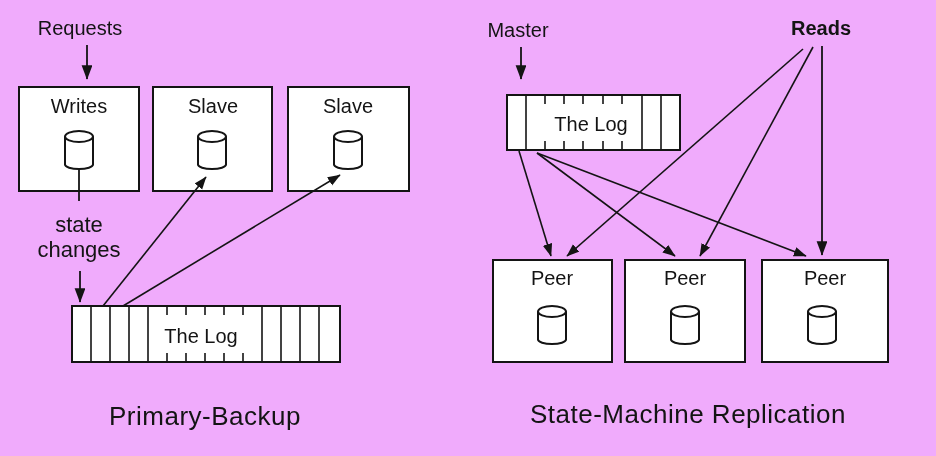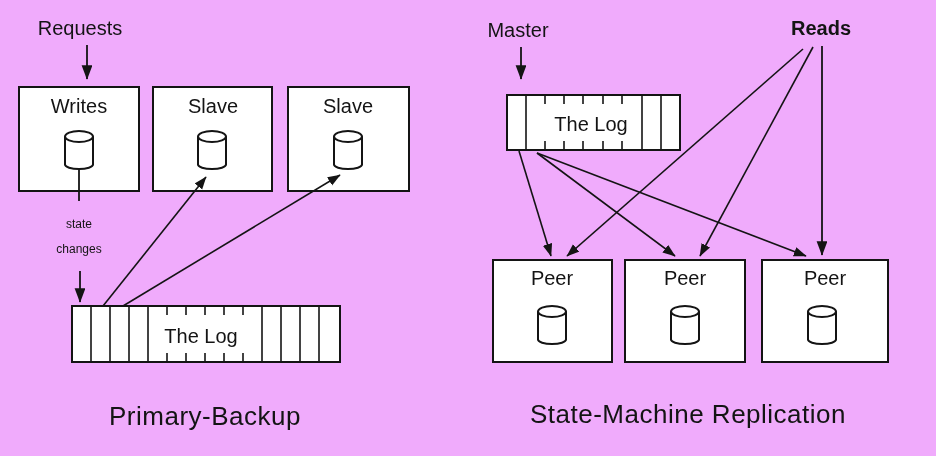--- a/index.html
+++ b/index.html
@@ -14,21 +14,21 @@
   .canvas svg{position:absolute;left:0;top:0;}
   .lbl{
     position:absolute;
     transform:translateX(-50%);
     white-space:nowrap;
     font-size:20px;
     color:#141414;
     text-align:center;
     line-height:1.15;
   }
-  .lbl.small{font-size:12px;line-height:25px;}
+  .lbl.small{font-size:22px;line-height:25px;}
   .lbl.caption{font-size:26px;letter-spacing:0.5px;}
   .stack span{display:block;}
 </style>
 </head>
 <body>
 
 <div class="canvas">
 
   <svg width="936" height="456" viewBox="0 0 936 456">
     <defs>

